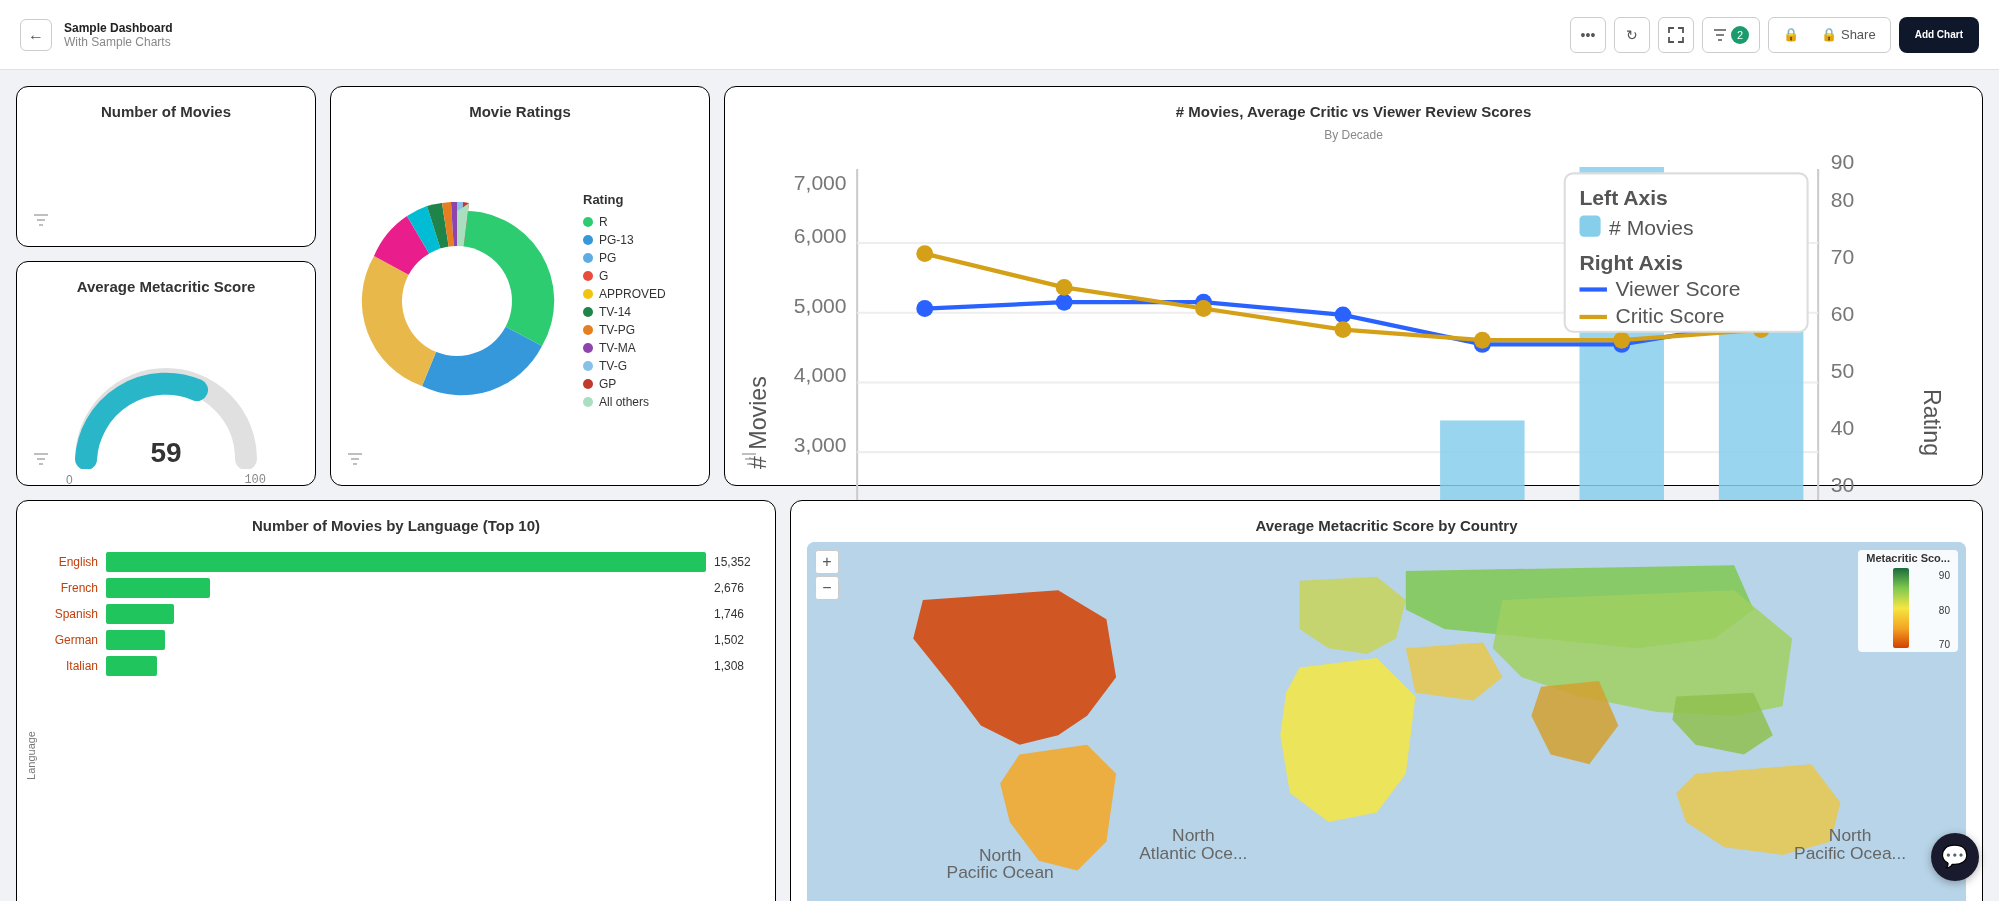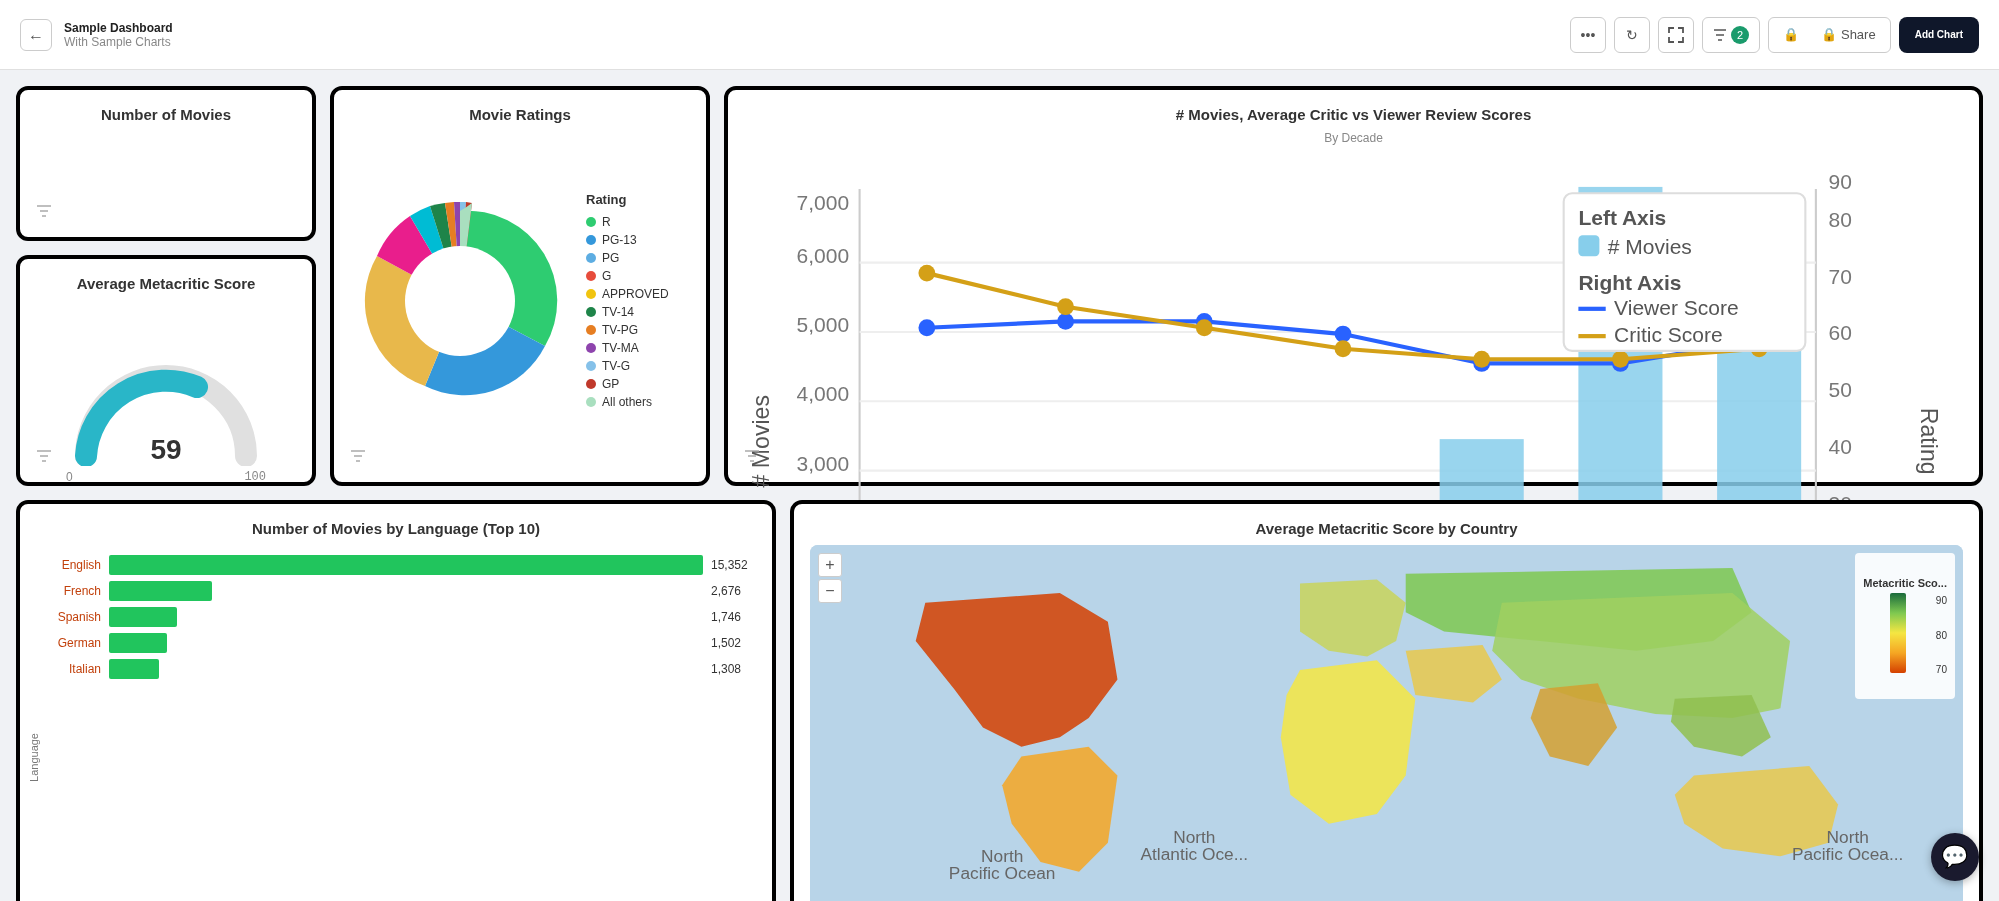--- a/index.html
+++ b/index.html
@@ -45,28 +45,28 @@
       height: 36px; padding: 0 16px; font-size: 10px; font-weight: 600;
       cursor: pointer;
     }
 
     
     .main { padding: 16px; display: flex; flex-direction: column; gap: 14px; }
 
     
     .top-row { display: flex; gap: 14px; height: 400px; }
     .card {
-      background: #fff; border-radius: 12px; border: 4px solid #000000;
+      background: #fff; border-radius: 12px; border: 1px solid #000000;
       padding: 16px; position: relative;
     }
     .card-title {
       text-align: center; font-size: 15px; font-weight: 600; color: #333;
       margin-bottom: 8px;
     }
-    .card-subtitle { text-align: center; font-size: 12px; color: #888; margin-bottom: 23px; }
+    .card-subtitle { text-align: center; font-size: 12px; color: #888; margin-bottom: 6px; }
 
     .card-num-movies { flex: 0 0 300px; display: flex; flex-direction: column; }
     .card-donut { flex: 0 0 380px; display: flex; flex-direction: column; }
     .card-combo { flex: 1; display: flex; flex-direction: column; }
 
     .filter-icon {
       position: absolute; bottom: 14px; left: 16px;
       color: #aaa; font-size: 16px; cursor: pointer;
     }
 
@@ -95,21 +95,21 @@
     .card-bar { flex: 0 0 780px; padding-bottom: 20px; }
     .card-map { flex: 1; }
     .bar-row { display: flex; align-items: center; gap: 8px; margin-bottom: 6px; font-size: 12px; }
     .bar-label { text-align: right; width: 65px; color: #c2410c; flex-shrink: 0; }
     .bar-track { flex: 1; background: transparent; height: 20px; position: relative; }
     .bar-fill { height: 100%; background: #21c55d; border-radius: 2px; }
     .bar-value { font-size: 12px; color: #333; width: 45px; flex-shrink: 0; }
 
     
     .map-area { flex: 1; background: #b8d4e8; border-radius: 8px; position: relative; overflow: hidden; margin-top: 8px; }
-    .map-legend { position: absolute; right: 8px; top: 8px; background: rgba(255,255,255,0.9); border-radius: 4px; padding: 24px 8px; font-size: 11px; }
+    .map-legend { position: absolute; right: 8px; top: 8px; background: rgba(255,255,255,0.9); border-radius: 4px; padding: 2px 8px; font-size: 11px; }
     .map-legend-title { font-weight: 600; margin-bottom: 4px; }
     .map-legend-bar { width: 16px; height: 80px; background: linear-gradient(to bottom, #1a6b3c, #7ec850, #f5e642, #f5a623, #d44000); border-radius: 2px; margin: 0 auto; }
     .map-legend-labels { display: flex; flex-direction: column; justify-content: space-between; height: 80px; font-size: 10px; margin-top: 2px; }
     .map-controls { position: absolute; left: 8px; top: 8px; display: flex; flex-direction: column; gap: 2px; }
     .map-ctrl-btn { width: 24px; height: 24px; background: #fff; border: 1px solid #ccc; border-radius: 3px; display: flex; align-items: center; justify-content: center; font-size: 16px; cursor: pointer; color: #555; }
 
     
     svg text { font-family: -apple-system, sans-serif; }
 
     .chat-btn {

